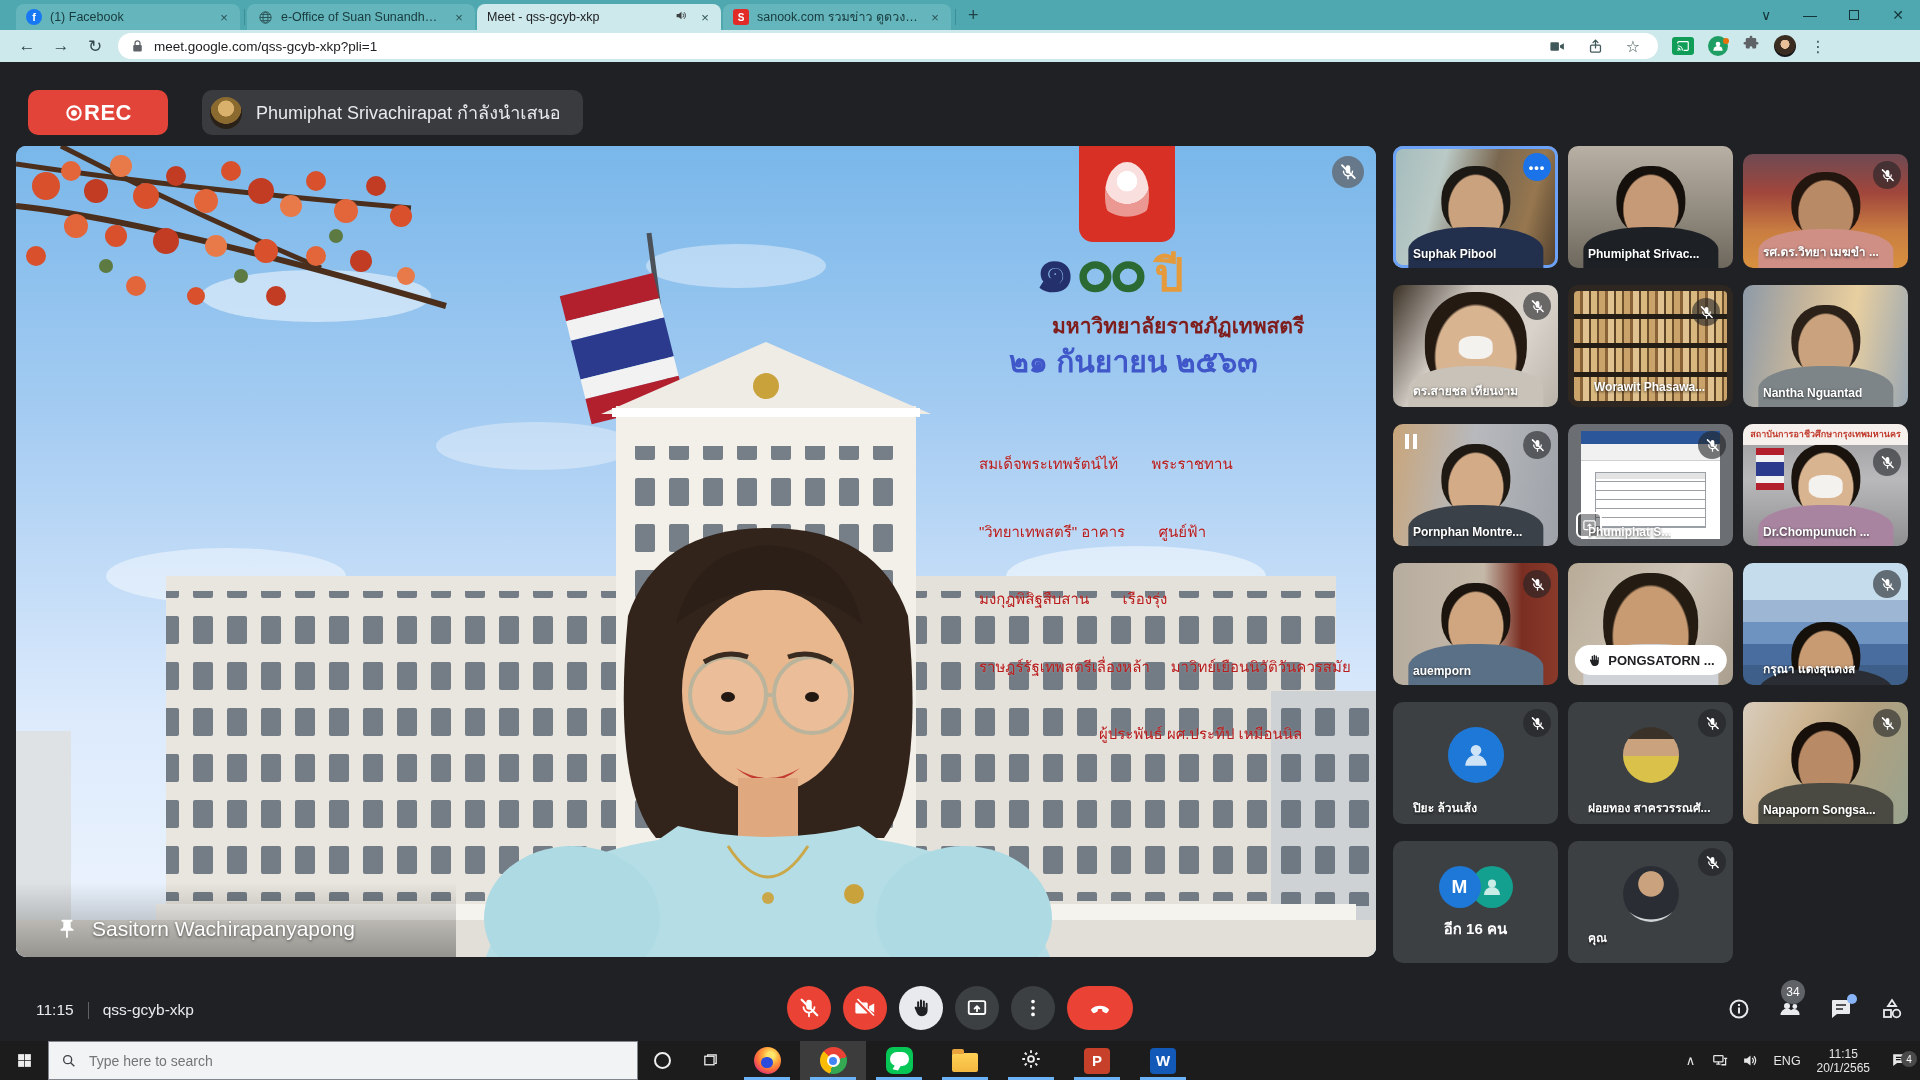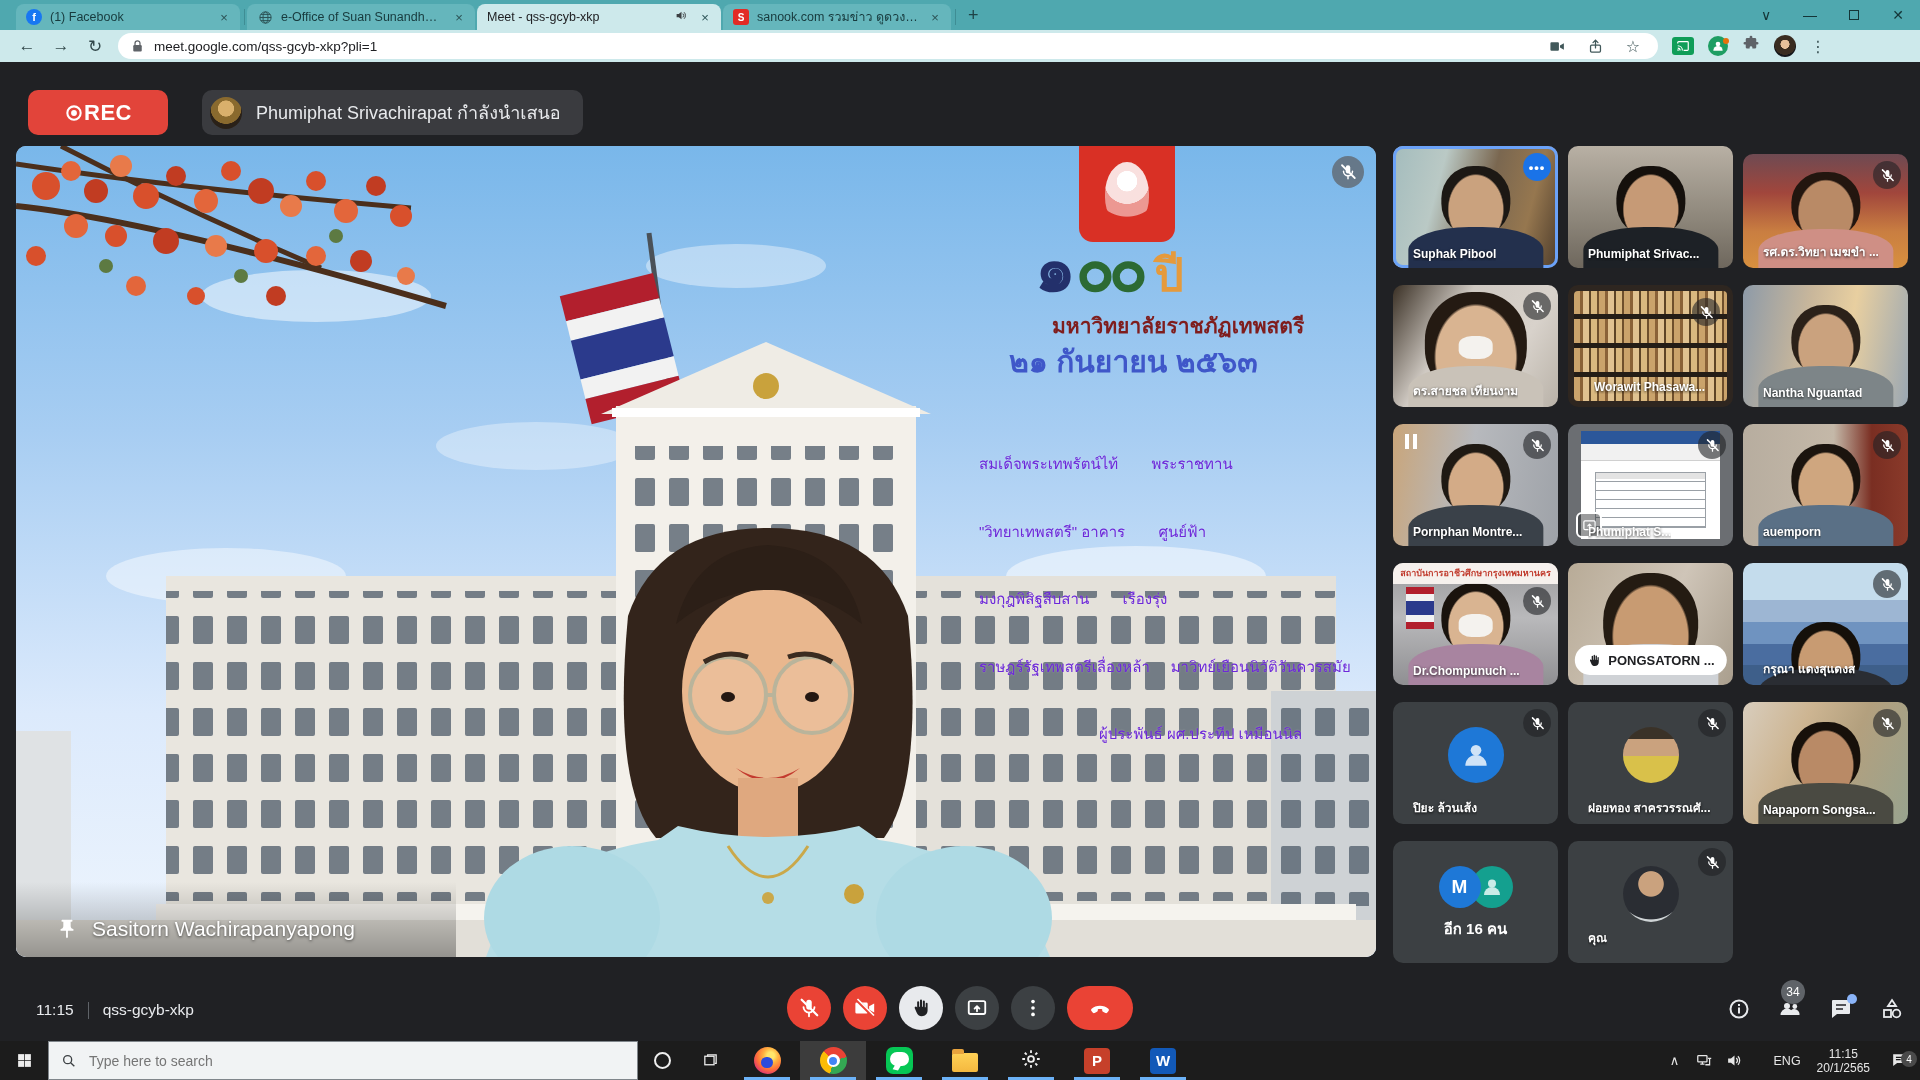--- a/index.html
+++ b/index.html
@@ -58,21 +58,21 @@
   .stagemute svg{width:18px;height:18px;}
 
   .logo-banner{position:absolute;left:1063px;top:0;width:96px;height:96px;background:#d93025;border-radius:0 0 14px 14px;display:flex;align-items:center;justify-content:center;}
   .logo-banner .orn{width:44px;height:64px;border-radius:50% 50% 45% 45%;background:radial-gradient(circle at 50% 30%,#ffffff 0 20%,rgba(255,255,255,.85) 21% 45%,rgba(255,255,255,.5) 46% 70%,transparent 72%);}
   .logo-num{position:absolute;left:1019px;top:88px;font-size:64px;font-weight:bold;line-height:70px;white-space:nowrap;}
   .logo-num .n1{color:#23306b;}
   .logo-num .n2{color:#2c6a33;letter-spacing:-6px;}
   .logo-num .ny{color:#e59a3c;font-size:46px;}
   .logo-uni{position:absolute;left:1036px;top:163px;font-size:21px;font-weight:bold;color:#7f1d1d;white-space:nowrap;}
   .logo-date{position:absolute;left:993px;top:192px;font-size:30px;font-weight:bold;color:#3f57c9;white-space:nowrap;}
-  .poem{position:absolute;left:963px;top:262px;color:#6d28d9;font-size:15px;line-height:22.5px;white-space:pre;text-shadow:0 0 2px rgba(255,255,255,.35);}
+  .poem{position:absolute;left:963px;top:262px;color:#b91c1c;font-size:15px;line-height:22.5px;white-space:pre;text-shadow:0 0 2px rgba(255,255,255,.35);}
 
   
   .sidebar{position:absolute;left:1393px;top:84px;width:524px;display:grid;grid-template-columns:165px 165px 165px;grid-auto-rows:122px;column-gap:10px;row-gap:17px;}
   .tile{position:relative;border-radius:10px;overflow:hidden;background:#3c4043;}
   .tile.active{outline:3px solid #6ba2f8;outline-offset:-3px;}
   .pname{position:absolute;left:20px;bottom:7px;font-size:12px;font-weight:600;color:#fff;max-width:148px;white-space:nowrap;overflow:hidden;text-overflow:ellipsis;text-shadow:0 1px 3px rgba(0,0,0,.85);}
   .micoff{position:absolute;top:7px;right:7px;width:28px;height:28px;border-radius:50%;background:rgba(32,33,36,.6);display:flex;align-items:center;justify-content:center;color:#fff;}
   .micoff svg{width:15px;height:15px;}
   .menudots{position:absolute;top:7px;right:7px;width:28px;height:28px;border-radius:50%;background:#1a73e8;color:#fff;display:flex;align-items:center;justify-content:center;font-size:13px;letter-spacing:1px;font-weight:bold;}
   .pausebars{position:absolute;top:10px;left:12px;width:12px;height:15px;border-left:4px solid #fff;border-right:4px solid #fff;}
@@ -176,21 +176,21 @@
   .lineic::before{content:"";position:absolute;left:4px;top:5px;width:19px;height:14px;border-radius:7px;background:#fff;}
   .lineic::after{content:"";position:absolute;left:8px;bottom:4px;width:6px;height:6px;background:#fff;transform:skewX(-20deg) rotate(12deg);}
   .folder{width:26px;height:19px;background:linear-gradient(#ffd156,#f4b83f);border-radius:2px;position:relative;margin-top:4px;}
   .folder::before{content:"";position:absolute;left:0;top:-4px;width:12px;height:5px;background:#e8a33d;border-radius:2px 2px 0 0;}
   .pptic,.wordic{width:26px;height:26px;border-radius:4px;color:#fff;font-weight:bold;font-size:15px;display:flex;align-items:center;justify-content:center;}
   .pptic{background:#c6402a;}
   .wordic{background:#1259b8;}
   .tray{margin-left:auto;display:flex;align-items:center;color:#e6e6e6;}
   .trayic{width:30px;display:flex;align-items:center;justify-content:center;}
   .trayic svg{width:17px;height:17px;}
-  .lang{font-size:12.5px;padding:0 8px;margin-left:16px;}
+  .lang{font-size:12.5px;padding:0 8px;}
   .clock{font-size:12px;line-height:14px;text-align:center;padding:0 8px;white-space:nowrap;}
   .noti{position:relative;width:42px;display:flex;align-items:center;justify-content:center;}
   .noti svg{width:19px;height:19px;}
   .notibadge{position:absolute;right:3px;bottom:3px;width:16px;height:16px;border-radius:50%;background:#4a4a4a;color:#fff;font-size:10px;display:flex;align-items:center;justify-content:center;}
   .chev{font-size:13px;}
 </style>
 </head>
 <body>
 
 <svg width="0" height="0" style="position:absolute">
@@ -637,41 +637,41 @@
             </svg>
           </span>
         <span class="presbadge">
             <svg>
               <use href="#i-present"></use>
             </svg>
           </span>
         <span class="pname">Phumiphat S...</span>
       </div>
 
-      <div class="tile t9">
-        <div class="pers"></div>
-        <span class="micoff">
-            <svg>
-              <use href="#i-micoff"></use>
-            </svg>
-          </span>
-        <span class="pname">auemporn</span>
-      </div>
-
       <div class="tile t10">
         <div class="pers"></div>
         <span class="vmask"></span>
         <div class="bannerstrip">สถาบันการอาชีวศึกษากรุงเทพมหานคร</div>
         <span class="flagmini"></span>
         <span class="micoff" style="top:24px;">
             <svg>
               <use href="#i-micoff"></use>
             </svg>
           </span>
         <span class="pname">Dr.Chompunuch ...</span>
+      </div>
+
+      <div class="tile t9">
+        <div class="pers"></div>
+        <span class="micoff">
+            <svg>
+              <use href="#i-micoff"></use>
+            </svg>
+          </span>
+        <span class="pname">auemporn</span>
       </div>
 
       <div class="tile t11">
         <div class="pers"></div>
         <div class="handpill">
           <svg>
               <use href="#i-hand"></use>
             </svg>
           <span>PONGSATORN ...</span>
         </div>

